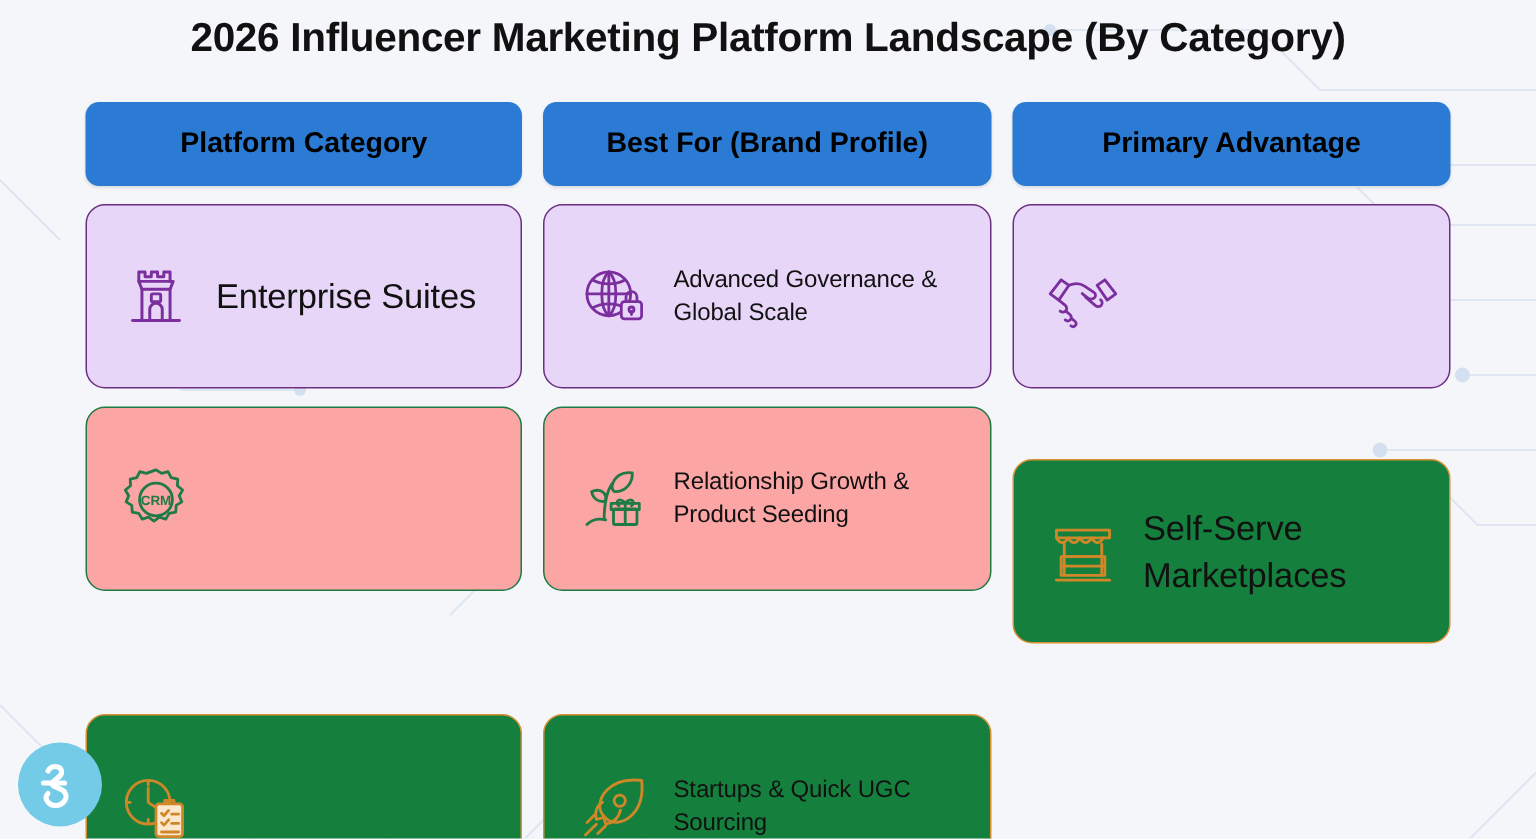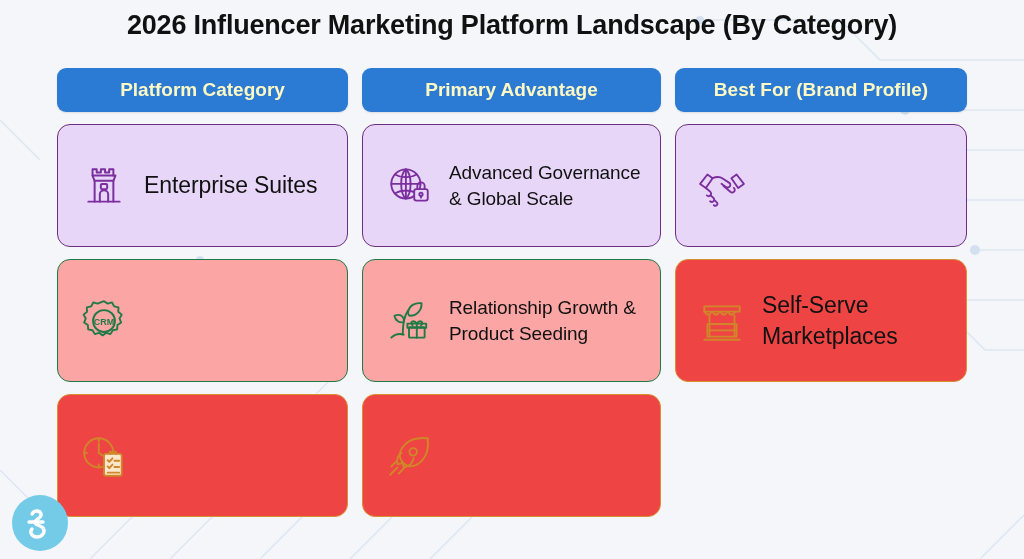--- a/index.html
+++ b/index.html
@@ -54,24 +54,24 @@
     left: 57px;
     width: 910px;
     display: grid;
     grid-template-columns: 291px 299px 292px;
     column-gap: 14px;
     row-gap: 12px;
   }
 
   
   .hcell {
-    height: 44px;
+    height: 56px;
     border-radius: 9px;
     background: #2b7bd4;
-    color: #fef9c3;
+    color: #000000;
     font-size: 19px;
     font-weight: bold;
     display: flex;
     align-items: center;
     justify-content: center;
     text-align: center;
     box-shadow: 0 1px 2px rgba(0,0,0,0.10);
     white-space: nowrap;
   }
 
@@ -91,30 +91,30 @@
     width: 52px;
     height: 52px;
     display: flex;
     align-items: center;
     justify-content: center;
   }
 
   .cell .icon svg { width: 50px; height: 50px; display: block; }
 
   .cell .ctext {
-    font-size: 19px;
+    font-size: 16px;
     line-height: 1.32;
     color: #111111;
     letter-spacing: -0.1px;
   }
 
   
   .row-purple { background: #e8d6f8; border-color: #6b2f82; }
   .row-green  { background: #fca5a5; border-color: #1f7a46; }
-  .row-orange { background: #ef4444; border-color: #d98f33; }
+  .row-orange { background: #15803d; border-color: #d98f33; margin-top: 35px; }
 
   
   .cell.col1 .ctext { font-size: 23px; }
 
   
   .logo {
     position: absolute;
     left: 12px;
     bottom: 8px;
     width: 56px;
@@ -160,22 +160,22 @@
   </g>
 </svg>
 
 <div class="page">
 
   <div class="title">2026 Influencer Marketing Platform Landscape (By Category)</div>
 
   <div class="grid">
 
     <div class="hcell">Platform Category</div>
+    <div class="hcell">Best For (Brand Profile)</div>
     <div class="hcell">Primary Advantage</div>
-    <div class="hcell">Best For (Brand Profile)</div>
 
     <div class="cell col1 row-purple">
       <span class="icon">
         <svg viewBox="0 0 48 48" fill="none" stroke="#7b2f9e" stroke-width="1.9" stroke-linecap="round" stroke-linejoin="round">
           <path d="M13 14 V8 h4 v3 h4 V8 h4 v3 h4 V8 h4 v6"></path>
           <path d="M13 14 h22 l-2 5 H15 Z"></path>
           <path d="M15 19 v20 M33 19 v20"></path>
           <rect x="21" y="22" width="6" height="5" rx="1"></rect>
           <path d="M20 39 v-7 a4 4 0 0 1 8 0 v7"></path>
           <path d="M9 39 h30"></path>
@@ -278,20 +278,21 @@
         <svg viewBox="0 0 48 48" fill="none" stroke="#d08728" stroke-width="1.8" stroke-linecap="round" stroke-linejoin="round">
           <path d="M18 30 C14 26 14 19 20 13 c5 -5 13 -7 22 -6 c1 9 -1 17 -6 22 c-6 6 -13 6 -17 2 Z"></path>
           <circle cx="28" cy="20" r="3.6"></circle>
           <path d="M18.5 30.5 l-5.5 1.5 c-1 -5 0.5 -9 4 -11"></path>
           <path d="M17.5 29.5 l1.5 5.5 c5 -1 8.5 -4.5 9.5 -9"></path>
           <path d="M13 35 l-7 7"></path>
           <path d="M12 29 l-5 5"></path>
           <path d="M19 36 l-5 5"></path>
         </svg>
       </span>
+      <span class="ctext">Startups &amp; Quick UGC Sourcing</span>
     </div>
 
   </div>
 
   <div class="logo">
     <svg viewBox="0 0 34 36" fill="none" stroke="#ffffff" stroke-width="3.4" stroke-linecap="round" stroke-linejoin="round">
       <path d="M9 9 c2 -4 8 -4 9 0 c1 4 -5 5 -6 8 c-1 3 6 3 8 6"></path>
       <path d="M20 23 c3 4 -1 9 -6 9 c-5 0 -8 -5 -5 -8"></path>
       <path d="M6 17 h14"></path>
     </svg>

